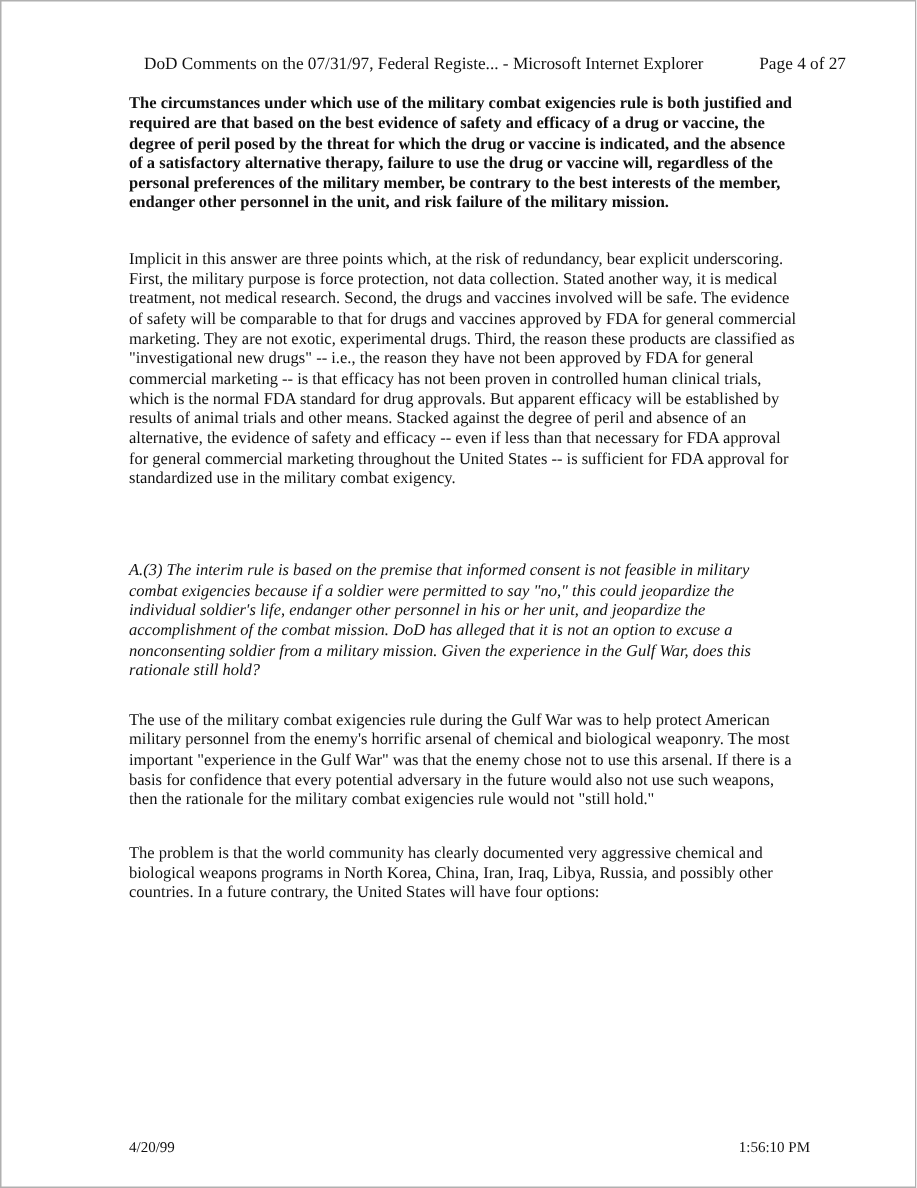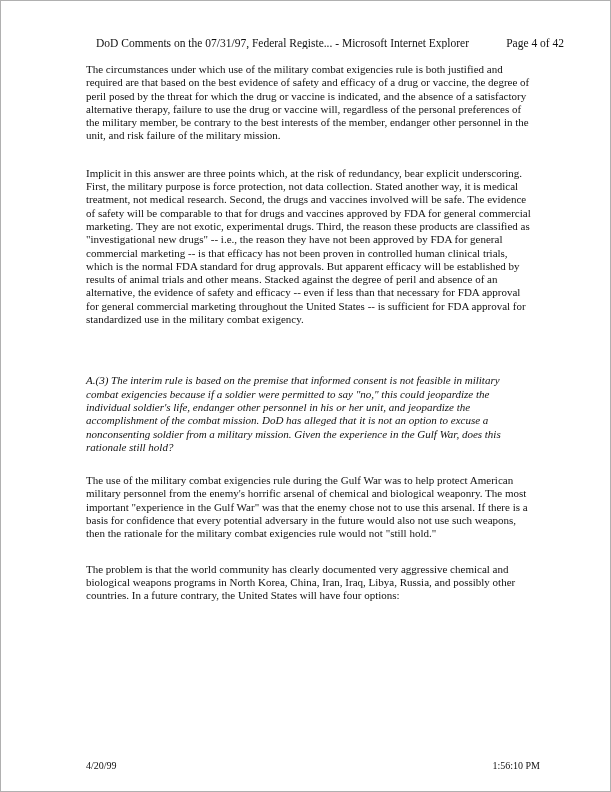--- a/index.html
+++ b/index.html
@@ -45,21 +45,21 @@
     line-height: 13.3px;
     text-align: left;
   }
   .page-body p {
     margin: 0;
   }
   .italic {
     font-style: italic;
   }
   .p-q1   { margin-bottom: 16px !important; }
-  .p-a1   { margin-bottom: 24px !important; }
+  .p-a1   { margin-bottom: 24px !important; font-weight: bold; }
   .p-a2   { margin-bottom: 48px !important; }
   .p-q2   { margin-bottom: 20px !important; }
   .p-a3   { margin-bottom: 22px !important; }
   .p-a4   { margin-bottom: 0 !important; }
   .page-footer {
     position: absolute;
     bottom: 20px;
     left: 85px;
     right: 70px;
     display: flex;
@@ -67,21 +67,21 @@
     font-size: 10px;
   }
 </style>
 </head>
 <body>
 
 <div class="page">
 
   <div class="page-header">
     <span class="doc-title">DoD Comments on the 07/31/97, Federal Registe... - Microsoft Internet Explorer</span>
-    <span class="page-info">Page 4 of 42</span>
+    <span class="page-info">Page 4 of 27</span>
   </div>
 
   <div class="page-body">
 
     <p class="p-a1">The circumstances under which use of the military combat exigencies rule is both justified and required are that based on the best evidence of safety and efficacy of a drug or vaccine, the degree of peril posed by the threat for which the drug or vaccine is indicated, and the absence of a satisfactory alternative therapy, failure to use the drug or vaccine will, regardless of the personal preferences of the military member, be contrary to the best interests of the member, endanger other personnel in the unit, and risk failure of the military mission.</p>
 
     <p class="p-a2">Implicit in this answer are three points which, at the risk of redundancy, bear explicit underscoring. First, the military purpose is force protection, not data collection. Stated another way, it is medical treatment, not medical research. Second, the drugs and vaccines involved will be safe. The evidence of safety will be comparable to that for drugs and vaccines approved by FDA for general commercial marketing. They are not exotic, experimental drugs. Third, the reason these products are classified as "investigational new drugs" -- i.e., the reason they have not been approved by FDA for general commercial marketing -- is that efficacy has not been proven in controlled human clinical trials, which is the normal FDA standard for drug approvals. But apparent efficacy will be established by results of animal trials and other means. Stacked against the degree of peril and absence of an alternative, the evidence of safety and efficacy -- even if less than that necessary for FDA approval for general commercial marketing throughout the United States -- is sufficient for FDA approval for standardized use in the military combat exigency.</p>
 
     <p class="italic p-q2">A.(3) The interim rule is based on the premise that informed consent is not feasible in military combat exigencies because if a soldier were permitted to say "no," this could jeopardize the individual soldier's life, endanger other personnel in his or her unit, and jeopardize the accomplishment of the combat mission. DoD has alleged that it is not an option to excuse a nonconsenting soldier from a military mission. Given the experience in the Gulf War, does this rationale still hold?</p>
 

